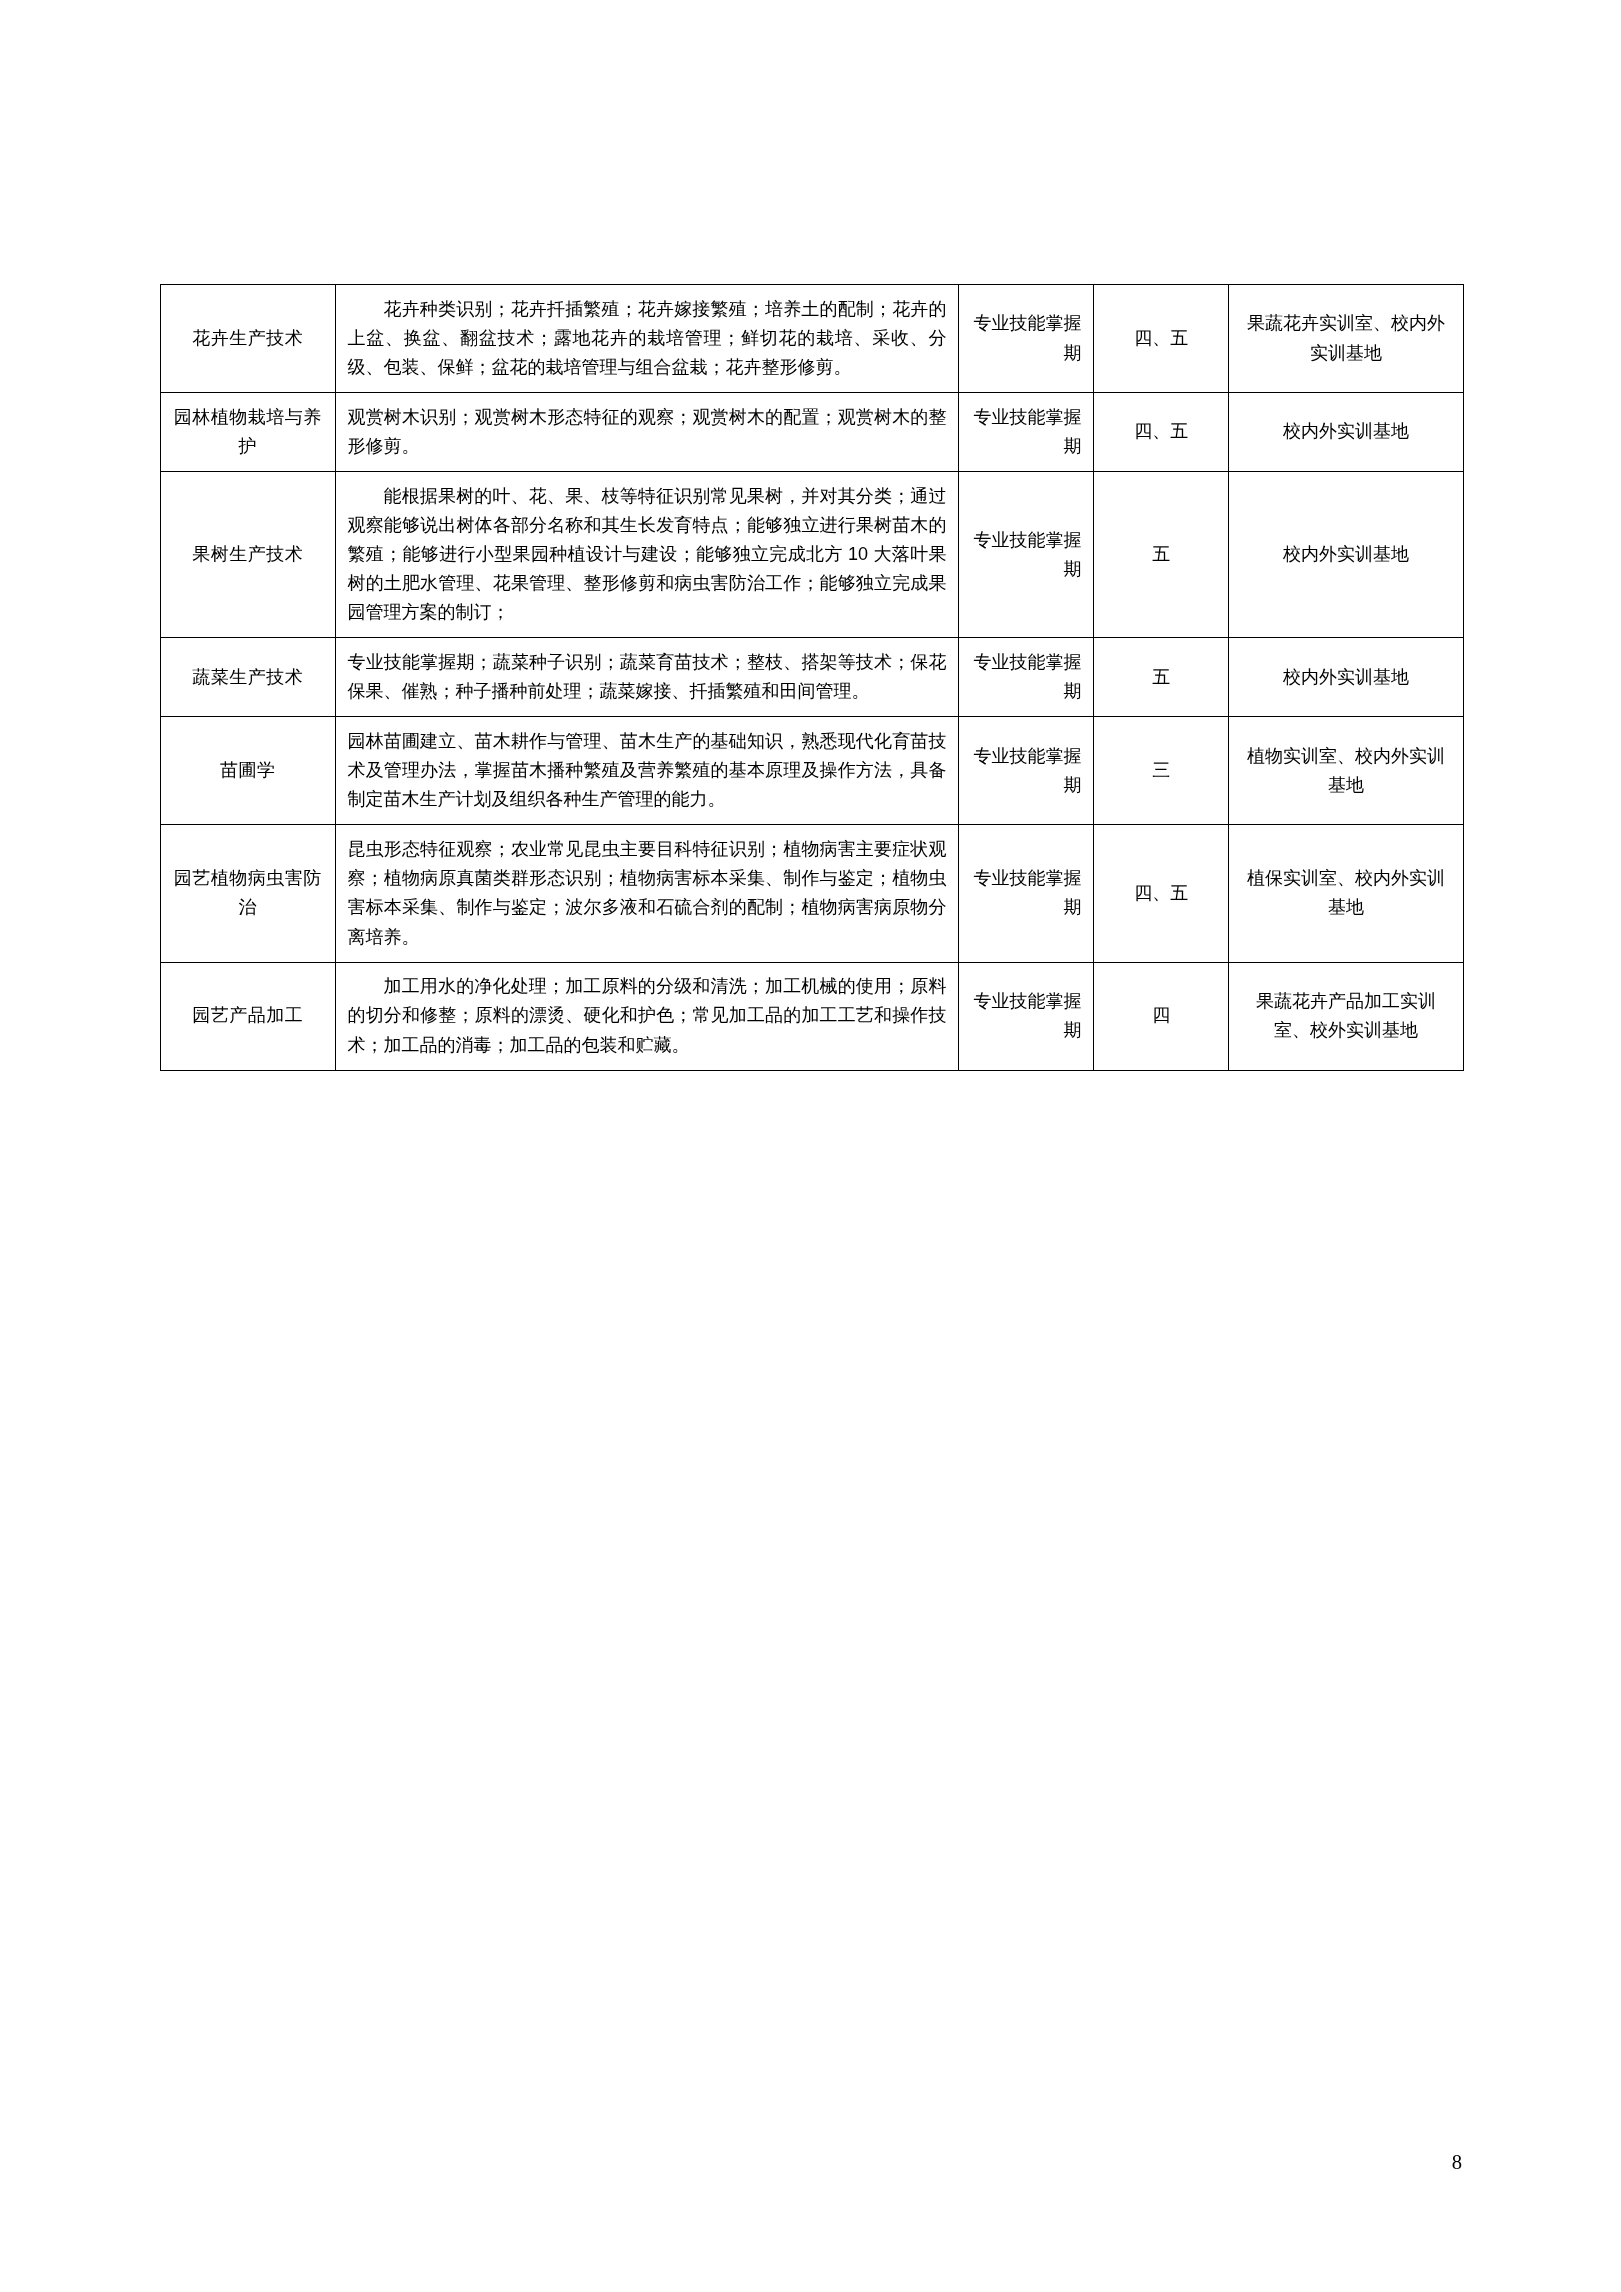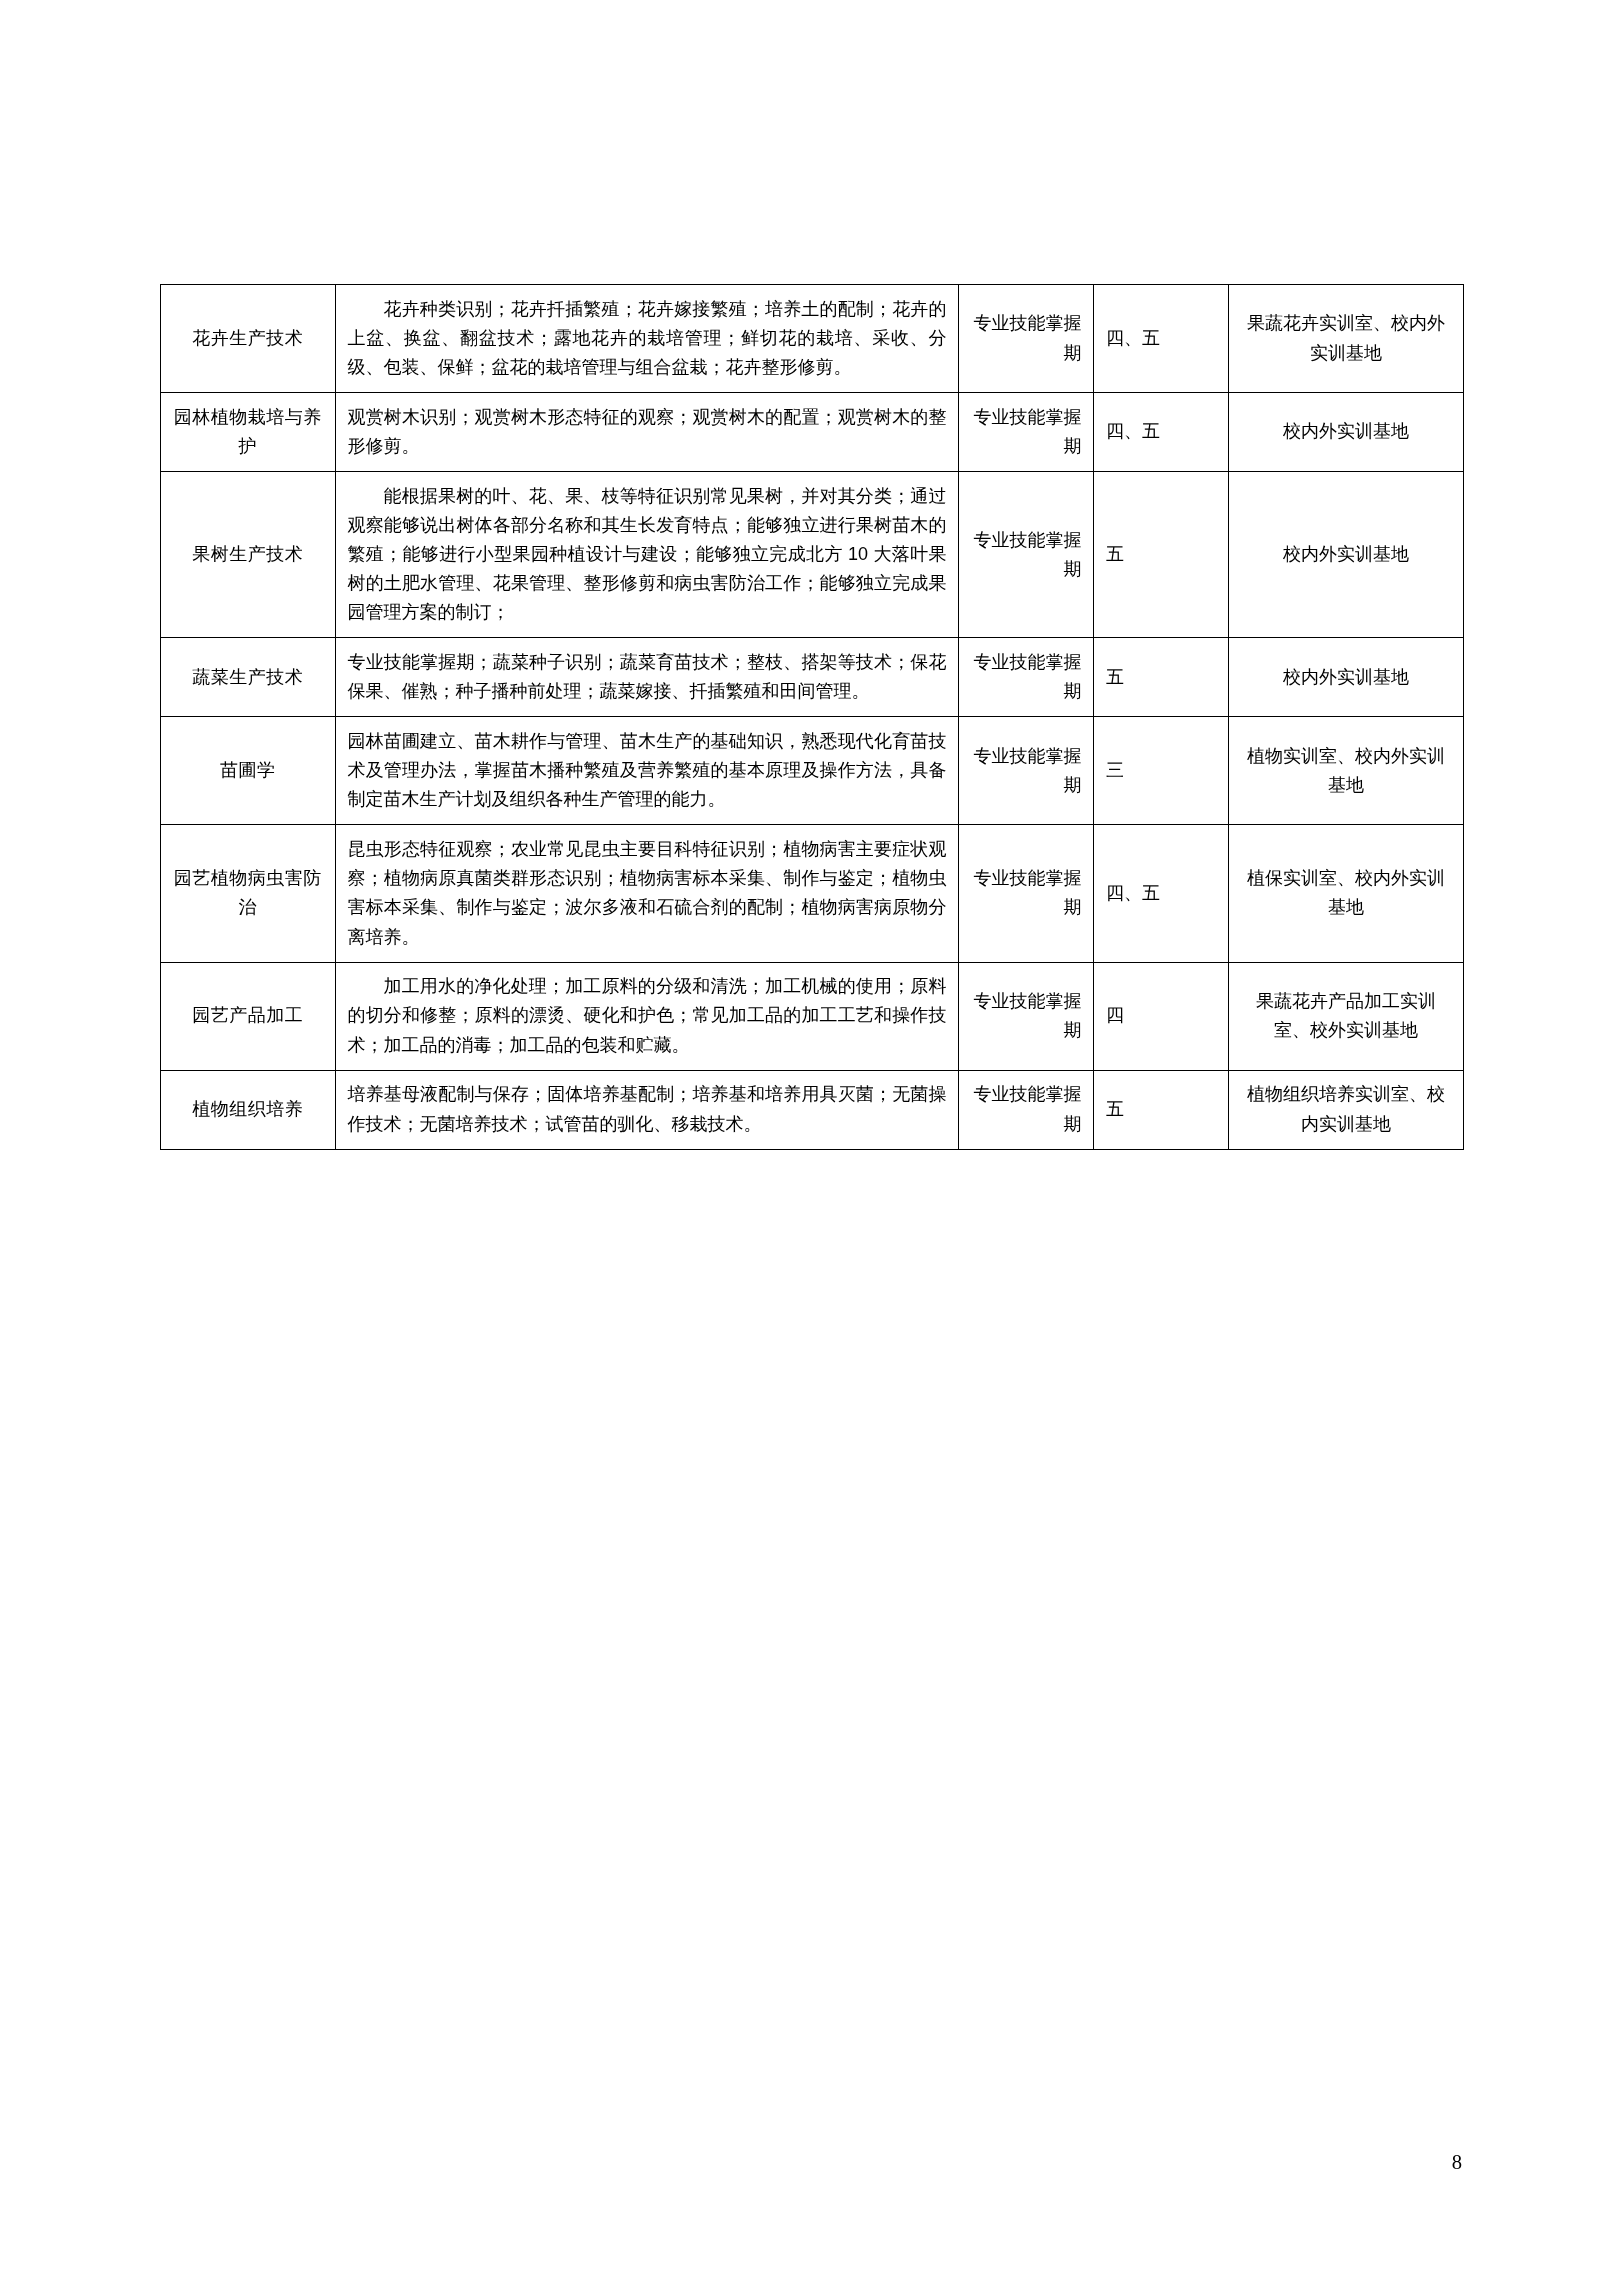--- a/index.html
+++ b/index.html
@@ -44,20 +44,21 @@
     width: 588px;
     text-align: justify;
     text-justify: inter-ideograph;
   }
   .col-stage {
     width: 108px;
     text-align: right;
   }
   .col-term {
     width: 108px;
+    text-align: center;
   }
   .col-place {
     width: 206px;
     text-align: center;
   }
   .cell-course {
     letter-spacing: 0.5px;
   }
   .cell-content {
     text-indent: 0;
@@ -136,27 +137,20 @@
       </tr>
 
       <tr>
         <td class="col-course cell-course">园艺产品加工</td>
         <td class="col-content cell-content indent">加工用水的净化处理；加工原料的分级和清洗；加工机械的使用；原料的切分和修整；原料的漂烫、硬化和护色；常见加工品的加工工艺和操作技术；加工品的消毒；加工品的包装和贮藏。</td>
         <td class="col-stage cell-stage">专业技能掌握期</td>
         <td class="col-term">四</td>
         <td class="col-place cell-place">果蔬花卉产品加工实训室、校外实训基地</td>
       </tr>
 
-      <tr>
-        <td class="col-course cell-course">植物组织培养</td>
-        <td class="col-content cell-content">培养基母液配制与保存；固体培养基配制；培养基和培养用具灭菌；无菌操作技术；无菌培养技术；试管苗的驯化、移栽技术。</td>
-        <td class="col-stage cell-stage">专业技能掌握期</td>
-        <td class="col-term">五</td>
-        <td class="col-place cell-place">植物组织培养实训室、校内实训基地</td>
-      </tr>
 
 
     </tbody>
   </table>
 
   <div class="page-number">8</div>
 
 </div>
 
 

